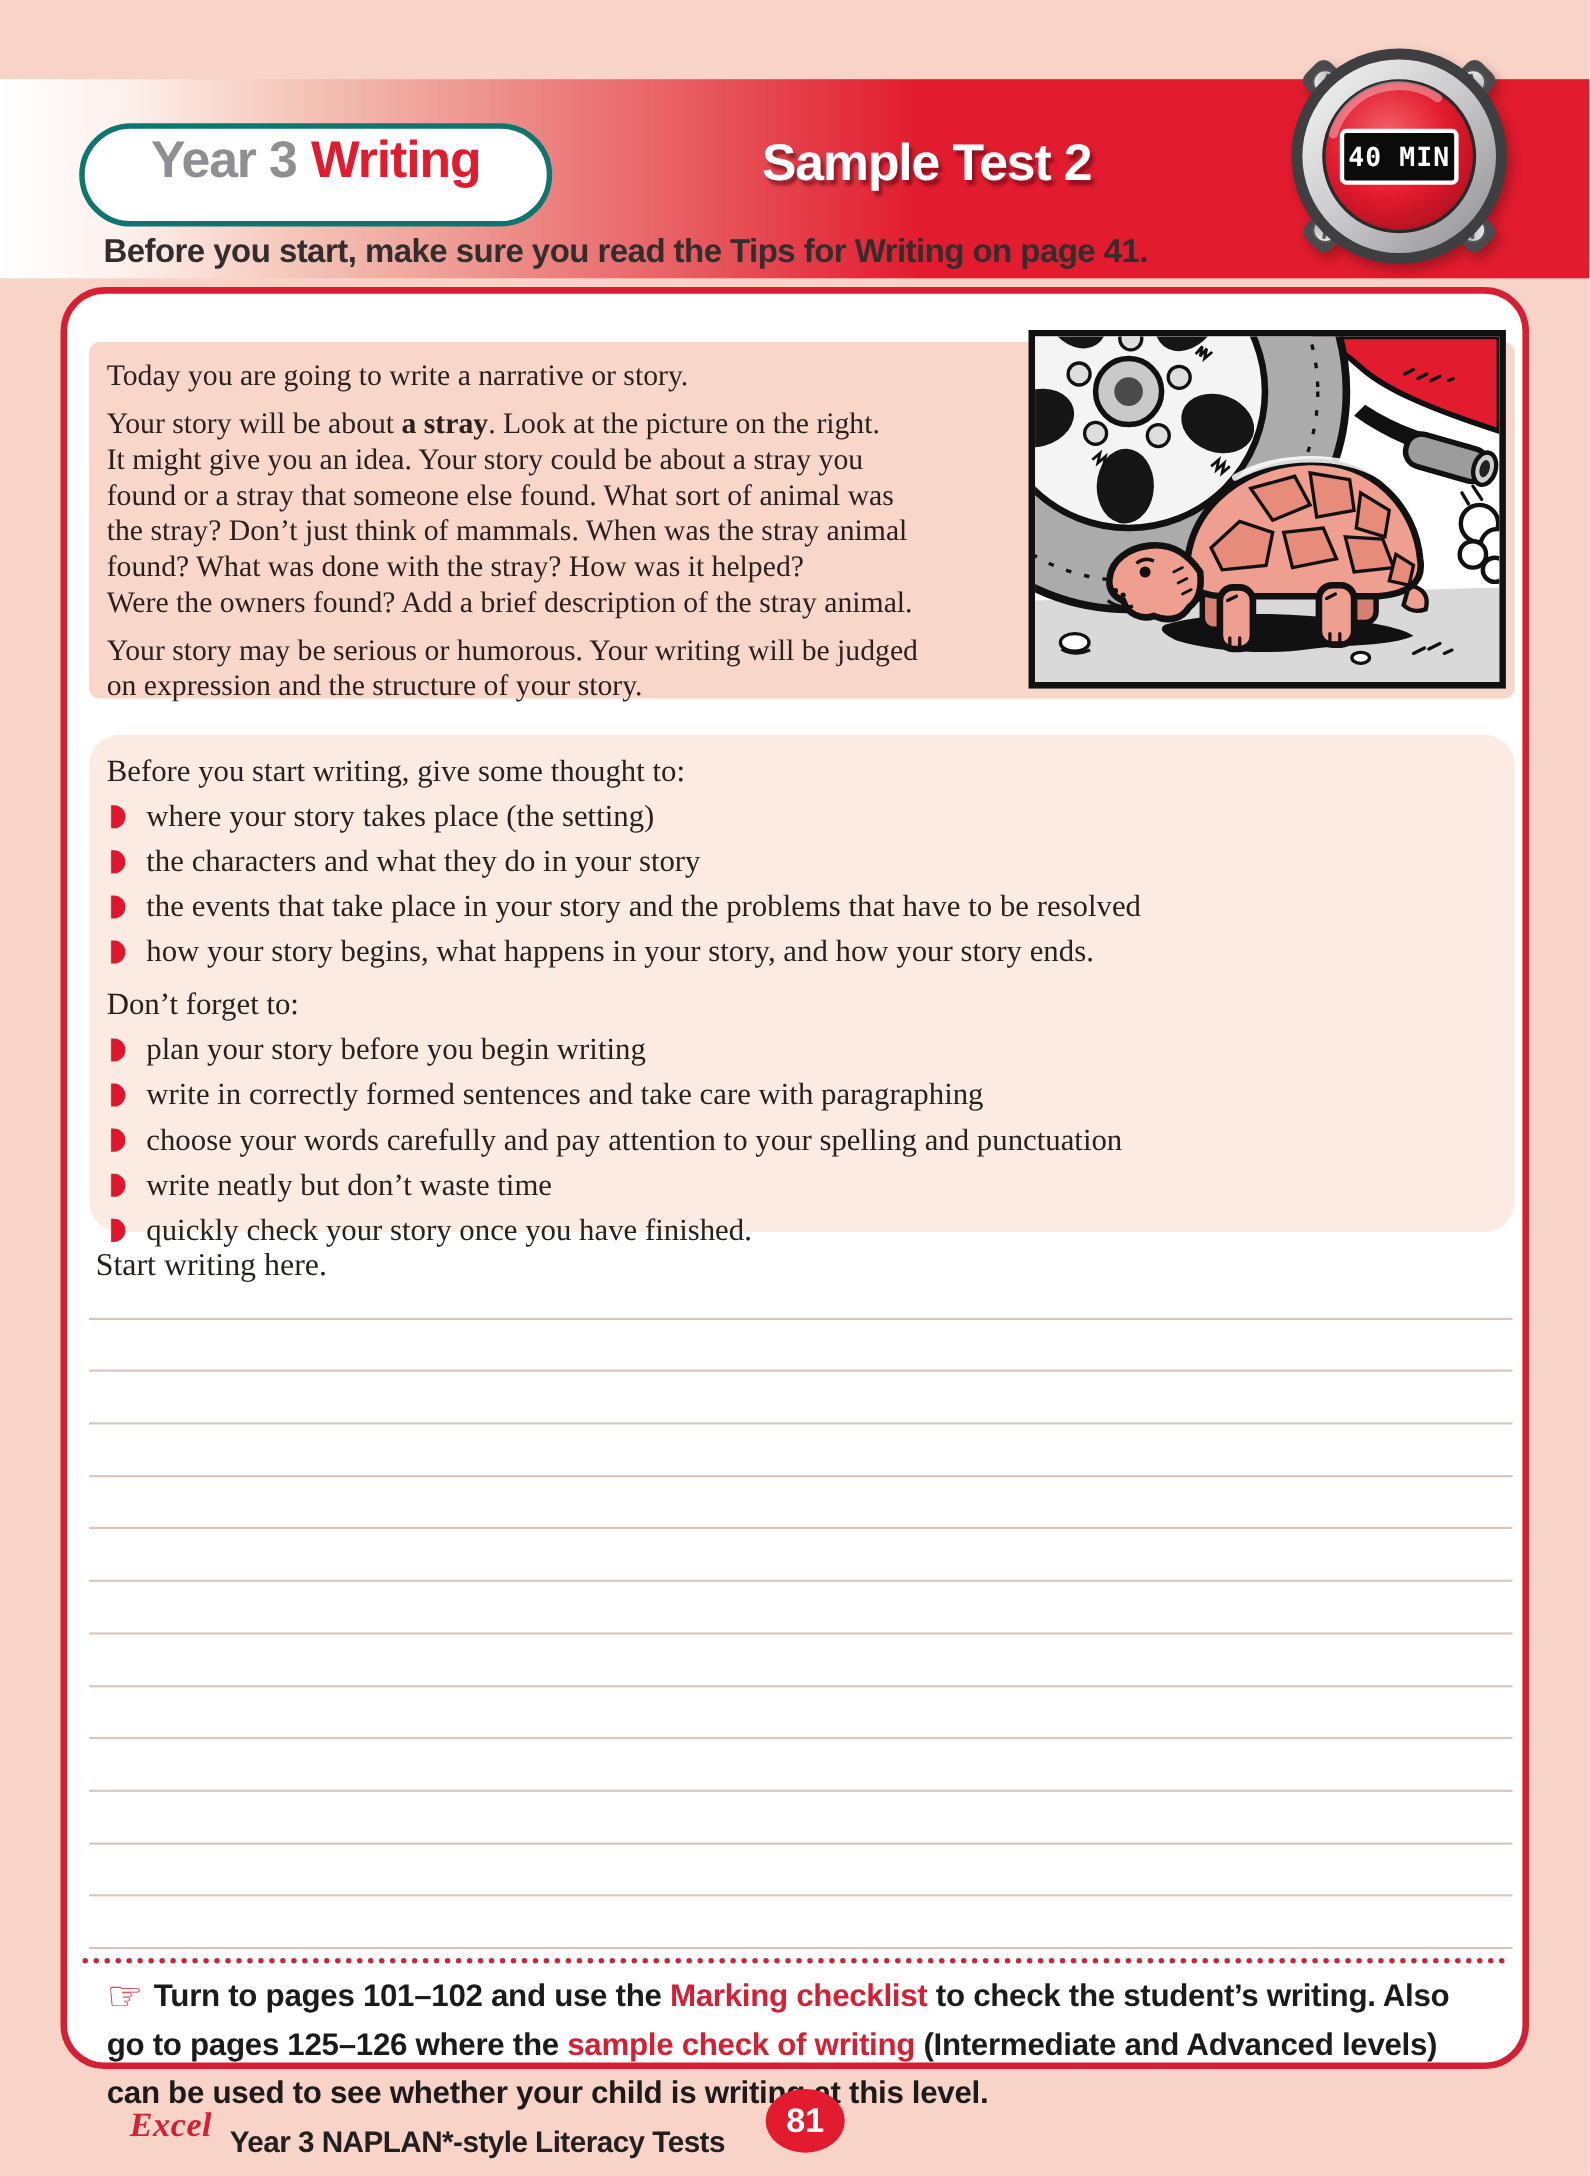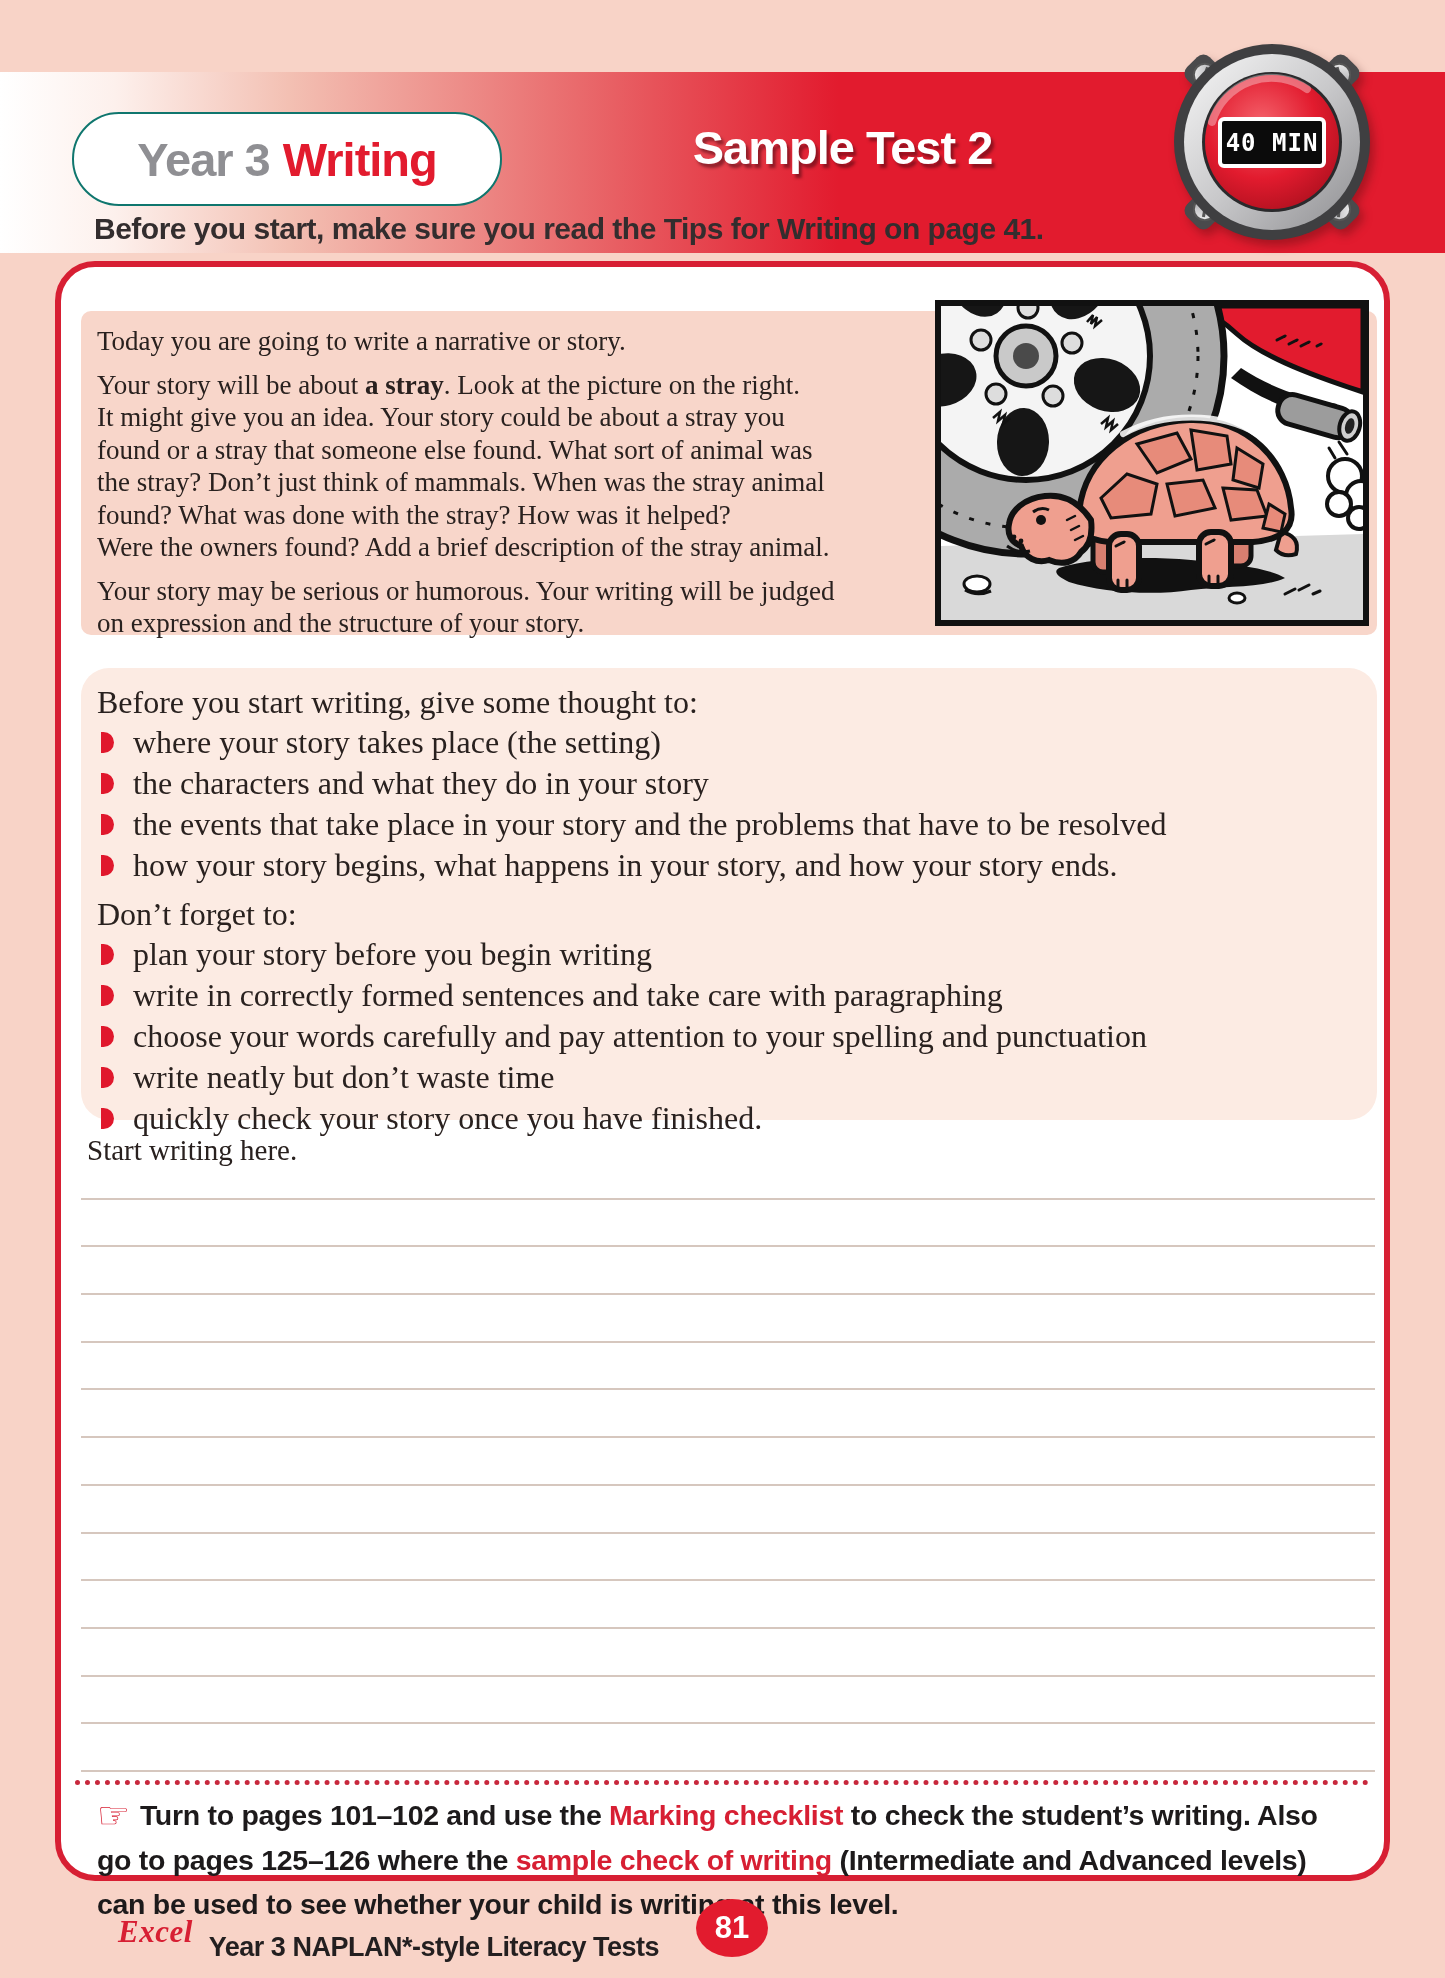--- a/index.html
+++ b/index.html
@@ -12,23 +12,23 @@
   }
   .page{position:absolute;inset:0;overflow:hidden;}
 
   
   .band{
     position:absolute;left:0;top:72px;width:1445px;height:181px;
     background:linear-gradient(90deg,#ffffff 0%,#fdf0ec 8%,#f3c0b3 20%,#e96a6c 40%,#e21b2e 58%,#e21b2e 100%);
   }
   .pill{
     position:absolute;left:72px;top:112px;width:430px;height:94px;
-    background:#ffffff;border:2px solid #0f766e;border-radius:52px;
+    background:#ffffff;border:5px solid #0f766e;border-radius:52px;
     box-sizing:border-box;
-    display:flex;align-items:center;justify-content:center;gap:13px;
+    display:flex;align-items:flex-start;justify-content:center;gap:13px;
     font-weight:bold;font-size:47px;letter-spacing:-1px;
   }
   .pill .y3{color:#8f8f93;}
   .pill .wr{color:#e21b2e;}
   .sample{
     position:absolute;left:620px;top:120px;width:445px;text-align:center;
     color:#ffffff;font-weight:bold;font-size:47px;letter-spacing:-1px;
     text-shadow:3px 4px 3px rgba(75,10,18,.55);
   }
   .tip{
@@ -57,21 +57,21 @@
   .illus{
     left:874px;top:33px;width:422px;height:314px;
     background:#ffffff;border:6px solid #111111;box-sizing:content-box;
   }
   .illus svg{display:block;}
 
   .panel2{
     left:20px;top:401px;width:1296px;height:452px;
     background:#fcebe3;border-radius:28px;
     box-sizing:border-box;padding:14px 20px 0 16px;
-    font-family:"Liberation Serif",serif;font-size:32px;color:#29211f;
+    font-family:"Liberation Serif",serif;font-size:28px;color:#29211f;
   }
   .panel2 .ph{margin:0;height:40px;line-height:40px;}
   .panel2 ul{list-style:none;margin:0;padding:0;}
   .panel2 li{display:flex;align-items:flex-start;height:41px;line-height:41px;}
   .panel2 li + li{margin-top:0;}
   .blt{
     flex:0 0 13px;width:13px;height:21px;margin:10px 19px 0 4px;
     background:#e0172c;border-radius:0 12px 12px 0;
   }
   .panel2 .ph.second{margin-top:8px;}

